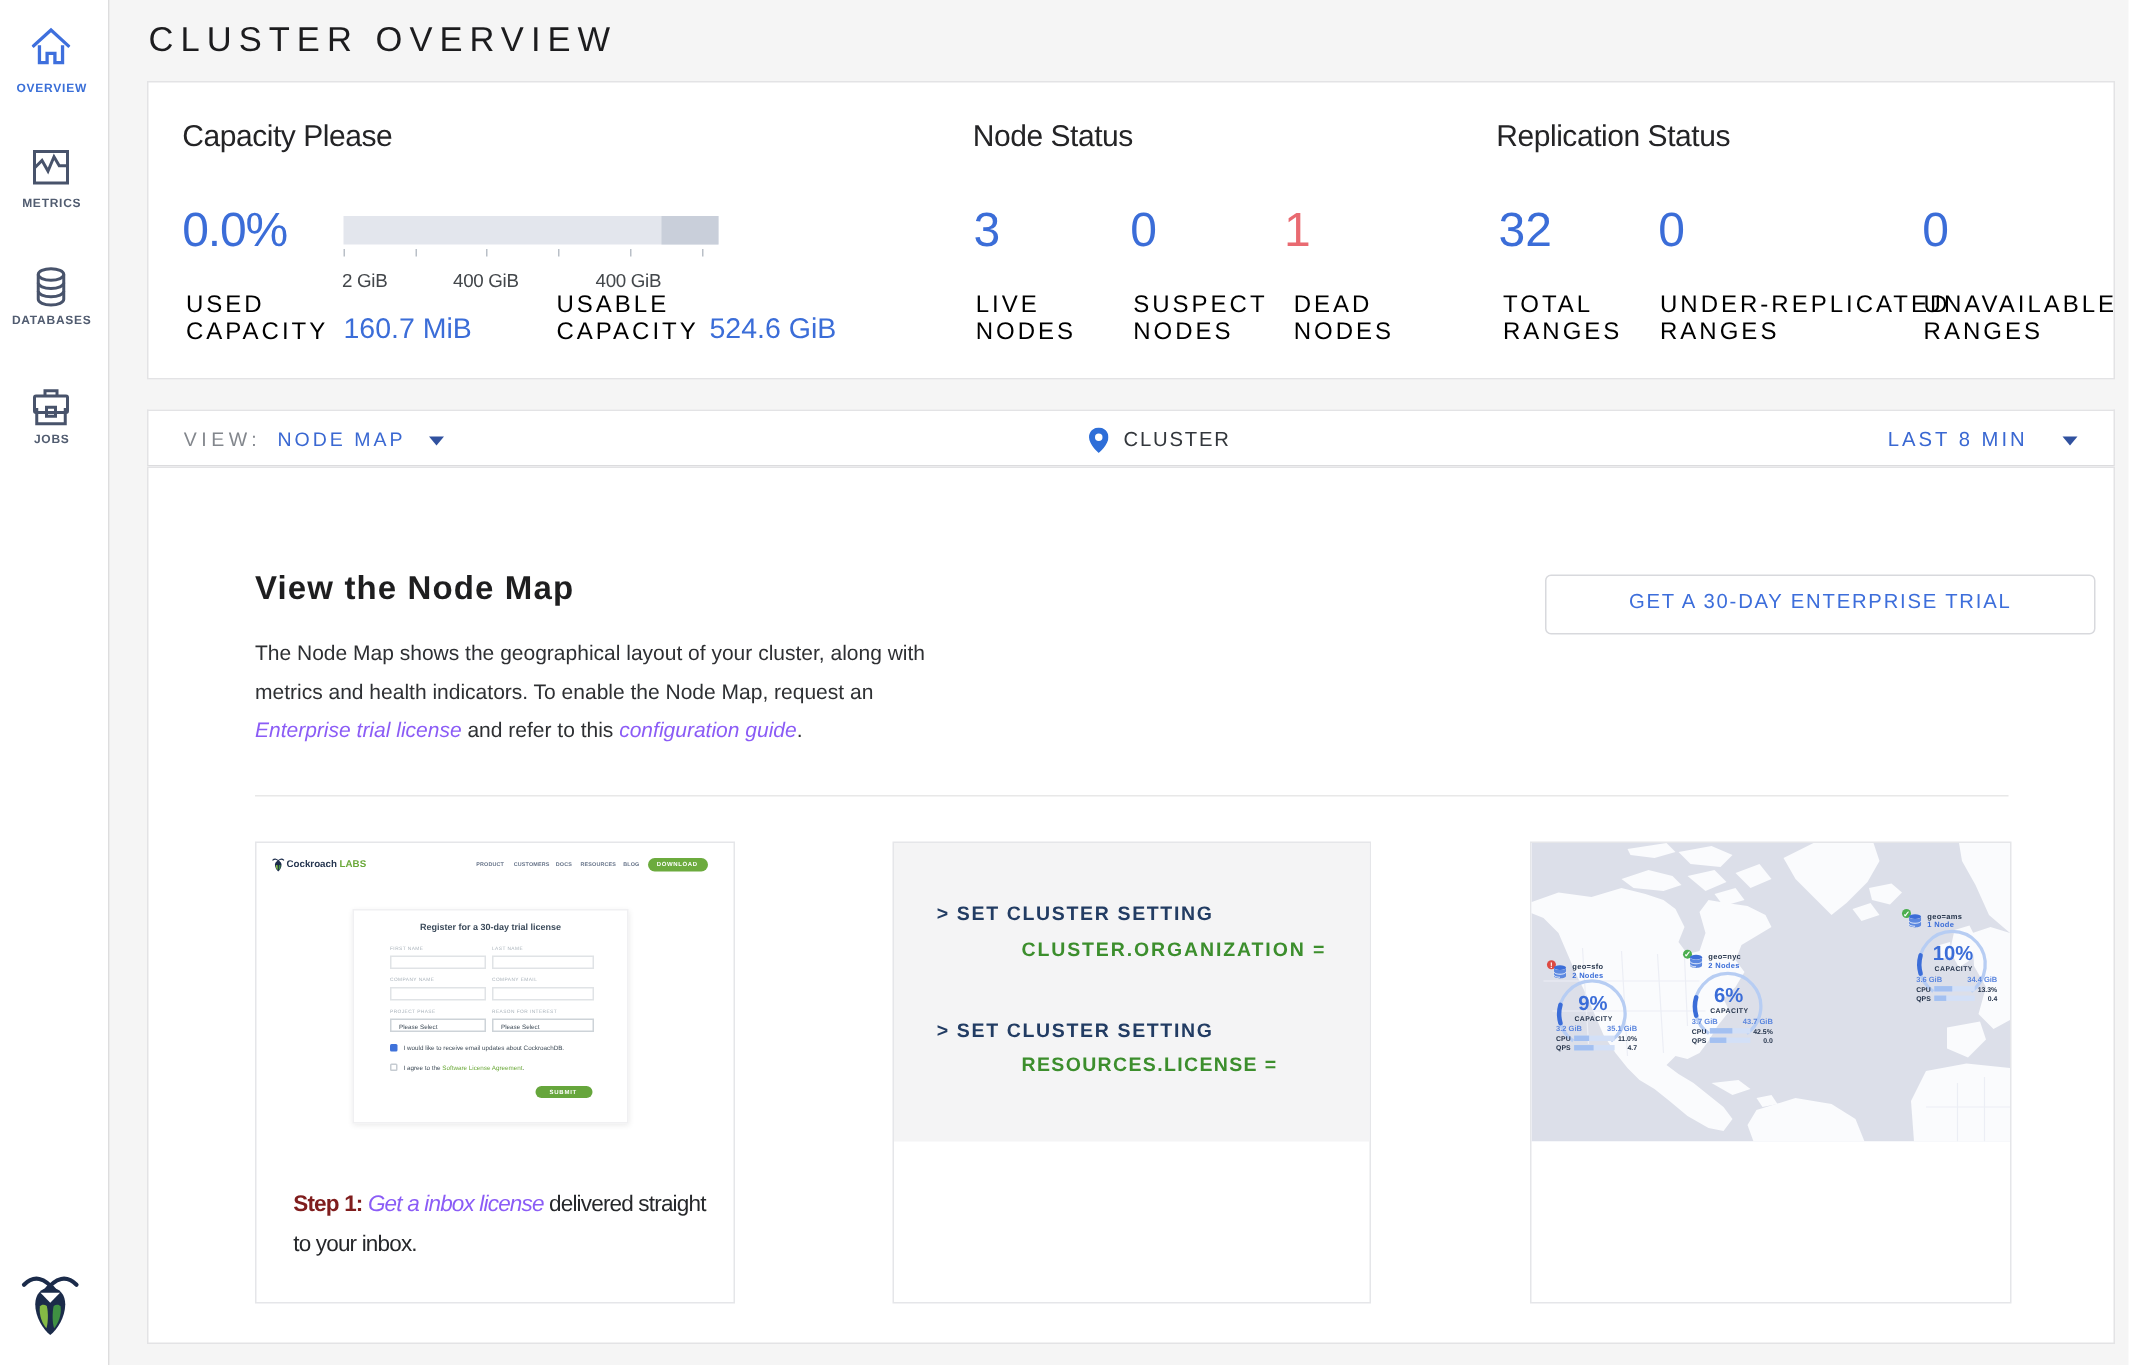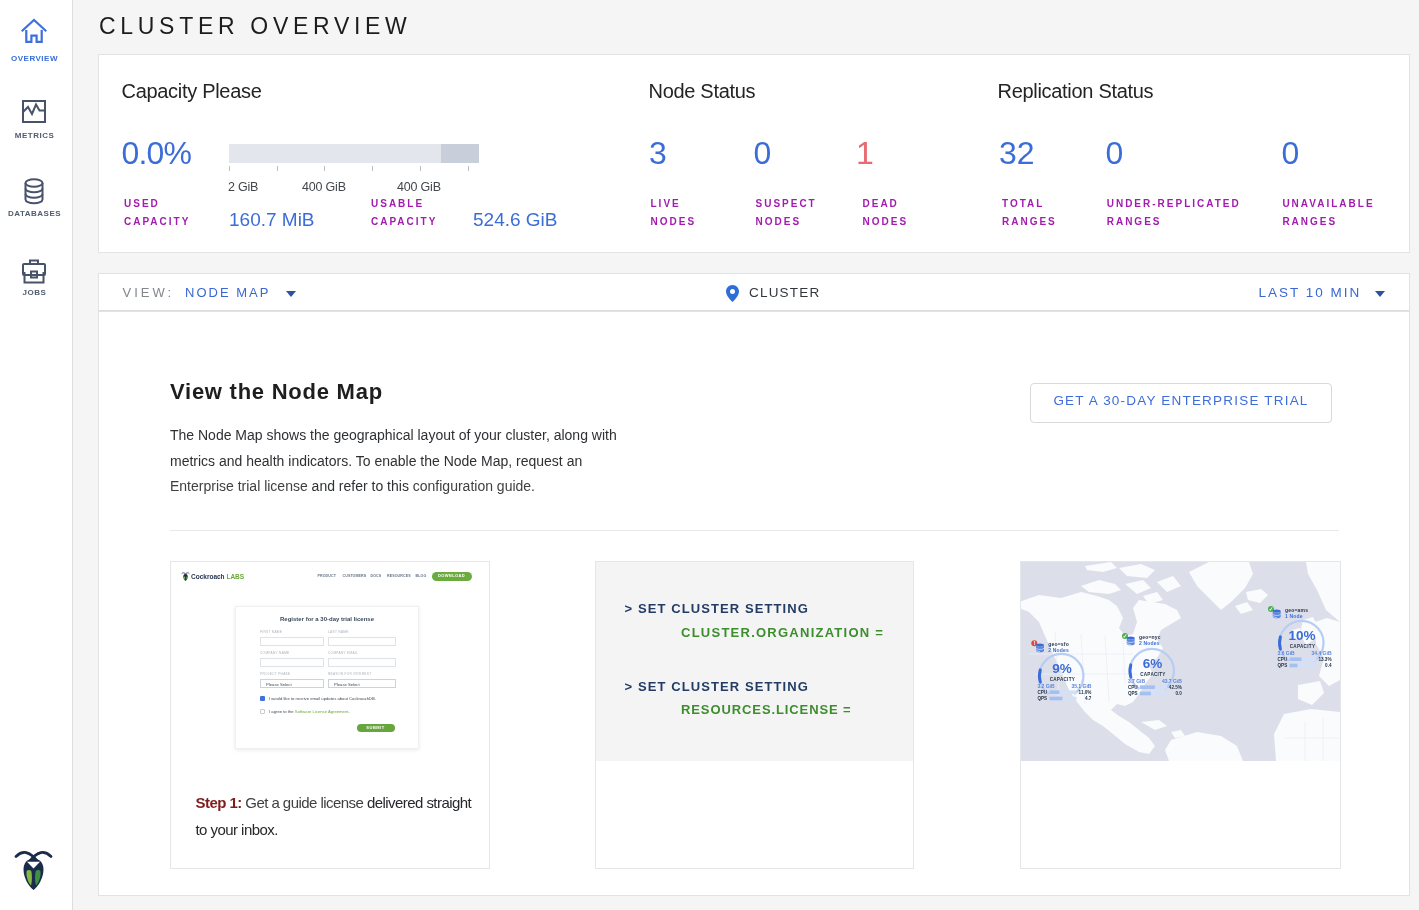--- a/index.html
+++ b/index.html
@@ -7,25 +7,25 @@
 body { position:relative; background:#f5f5f5; font-family:"Liberation Sans",sans-serif; overflow:hidden; }
 .abs { position:absolute; }
 .txt { position:absolute; line-height:1; white-space:pre; }
 #sidebar { position:absolute; left:0; top:0; width:73px; height:910px; background:#fff; border-right:1px solid #ddddde; }
 .navlab { position:absolute; font-size:8px; font-weight:bold; letter-spacing:0.5px; color:#515c70; }
 .navlab.act { color:#3a6fd8; }
 #title { position:absolute; left:99px; top:15px; font-size:23px; font-weight:500; letter-spacing:4.7px; color:#1c1c1e; line-height:1; }
 .card { position:absolute; background:#fff; border:1px solid #e3e3e5; }
 h2.sec { position:absolute; font-size:20px; font-weight:400; letter-spacing:-0.3px; color:#242426; line-height:1; }
 .bignum { position:absolute; font-size:32px; color:#3b6dd8; line-height:1; }
-.lbl { position:absolute; font-size:10px; letter-spacing:2px; color:#a21caf; line-height:17.5px;font-weight:bold; }
+.lbl { position:absolute; font-size:16px; letter-spacing:2px; color:#000000; line-height:17.5px; }
 .val { position:absolute; font-size:19px; color:#3b6dd8; line-height:1; }
 .axis { position:absolute; font-size:12.5px; color:#43474b; line-height:1; letter-spacing:-0.2px; }
 .tick { position:absolute; width:1px; height:5px; background:#b9bfc7; }
-.blue { color:#404040; }
+.blue { color:#8b5cf6;font-style:italic; }
 </style>
 </head>
 <body>
 
 <div id="sidebar">
   <svg class="abs" style="left:21px;top:18px" width="26" height="26" viewBox="0 0 26 26" fill="none" stroke="#3e6fdd" stroke-width="2.2" stroke-linecap="square">
     <path d="M1.5 12.5 L13 2 L24.5 12.5" fill="none"></path>
     <path d="M5.3 13.2 V23.8 H10.4 V17.6 H15.6 V23.8 H20.7 V13.2" fill="none"></path>
   </svg>
   <div class="navlab act" style="left:0;width:69px;top:54px;text-align:center">OVERVIEW</div>
@@ -102,28 +102,28 @@
 </div>
 
 <div class="card" id="toolbar" style="left:98px;top:273px;width:1312px;height:38px;border-bottom:1px solid #dcdcde">
   <div class="txt" style="left:23.5px;top:11.5px;font-size:13px;letter-spacing:3px;color:#83878d">VIEW:</div>
   <div class="txt" style="left:86px;top:11.5px;font-size:13px;letter-spacing:2px;color:#3a68d2">NODE MAP</div>
   <div class="abs" style="left:187px;top:16.5px;width:0;height:0;border-left:5.5px solid transparent;border-right:5.5px solid transparent;border-top:6.5px solid #30519f"></div>
   <svg class="abs" style="left:627px;top:11px" width="13" height="17" viewBox="0 0 13 17" fill="#2e6ed8">
     <path d="M6.5 0 C2.9 0 0 2.9 0 6.5 C0 11.4 6.5 17 6.5 17 S13 11.4 13 6.5 C13 2.9 10.1 0 6.5 0 Z M6.5 9 A2.5 2.5 0 1 1 6.5 4 A2.5 2.5 0 0 1 6.5 9 Z"></path>
   </svg>
   <div class="txt" style="left:650px;top:11.5px;font-size:13.5px;letter-spacing:1.2px;color:#33373c">CLUSTER</div>
-  <div class="txt" style="left:1159.5px;top:11.5px;font-size:13.5px;letter-spacing:2px;color:#3a68d2">LAST 10 MIN</div>
+  <div class="txt" style="left:1159.5px;top:11.5px;font-size:13.5px;letter-spacing:2px;color:#3a68d2">LAST 8 MIN</div>
   <div class="abs" style="left:1276px;top:16.5px;width:0;height:0;border-left:5.5px solid transparent;border-right:5.5px solid transparent;border-top:6.5px solid #30519f"></div>
 </div>
 
 <div class="card" id="panel" style="left:98px;top:311px;width:1312px;height:585px">
   <div class="txt" style="left:71px;top:69px;font-size:22px;font-weight:700;color:#1e1e1f;letter-spacing:0.75px">View the Node Map</div>
   <div class="txt" style="left:71px;top:111px;font-size:14px;color:#2e3033;line-height:25.7px">The Node Map shows the geographical layout of your cluster, along with<br>metrics and health indicators. To enable the Node Map, request an<br><span class="blue">Enterprise trial license</span> and refer to this <span class="blue">configuration guide</span>.</div>
-  <div class="abs" style="left:931px;top:71px;width:302px;height:40px;border:1px solid #d8d9dd;border-radius:4px;background:#fff">
+  <div class="abs" style="left:931px;top:71px;width:367px;height:40px;border:1px solid #d8d9dd;border-radius:4px;background:#fff">
     <div class="txt" style="left:0;top:10px;width:100%;text-align:center;font-size:13.5px;letter-spacing:1.2px;color:#3d6edb">GET A 30-DAY ENTERPRISE TRIAL</div>
   </div>
   <div class="abs" style="left:71px;top:218px;width:1169px;height:1px;background:#e8e8e8"></div>
 
   <div class="card" id="step1" style="left:71px;top:249px;width:320px;height:308px;border-color:#e5e6e9">
 
     <svg class="abs" style="left:10px;top:9px" width="9" height="11" viewBox="0 0 41 45">
       <path d="M3 9.5 C9.5 3 16.5 4 24.5 14.5" stroke="#1b2b4a" stroke-width="3.2" fill="none"></path>
       <path d="M38 9.5 C31.5 3 24.5 4 16.5 14.5" stroke="#1b2b4a" stroke-width="3.2" fill="none"></path>
       <path d="M20.5 11.5 C13.8 11.5 10.5 16.5 10.5 22.5 C10.5 31 15.8 39.5 20.5 43 C25.2 39.5 30.5 31 30.5 22.5 C30.5 16.5 27.2 11.5 20.5 11.5 Z" fill="#1b2b4a"></path>
@@ -159,21 +159,21 @@
           <div class="txt" style="left:5px;top:2.5px;font-size:4.2px;color:#3d4a56">Please Select</div>
         </div>
       <div class="abs" style="left:24px;top:89px;width:5px;height:5px;background:#3f72da;border-radius:1px"></div>
       <div class="txt" style="left:33px;top:89.5px;font-size:4.2px;color:#3d4a56">I would like to receive email updates about CockroachDB.</div>
       <div class="abs" style="left:24px;top:102px;width:5px;height:5px;border:1px solid #c6ccd2;border-radius:1px"></div>
       <div class="txt" style="left:33px;top:102.5px;font-size:4.2px;color:#3d4a56">I agree to the <span style="color:#6aa838">Software License Agreement</span>.</div>
       <div class="abs" style="left:120.5px;top:117px;width:38px;height:7.5px;border-radius:4px;background:#66a63c">
         <div class="txt" style="left:0;top:2px;width:100%;text-align:center;font-size:4px;font-weight:700;letter-spacing:0.5px;color:#fff">SUBMIT</div>
       </div>
     </div>
-    <div class="txt" style="left:24.5px;top:227px;font-size:15px;letter-spacing:-0.55px;color:#26282b;line-height:27px"><b style="color:#7f1d1d">Step 1:</b> <span class="blue">Get a guide license</span> delivered straight<br>to your inbox.</div>
+    <div class="txt" style="left:24.5px;top:227px;font-size:15px;letter-spacing:-0.55px;color:#26282b;line-height:27px"><b style="color:#7f1d1d">Step 1:</b> <span class="blue">Get a inbox license</span> delivered straight<br>to your inbox.</div>
   </div>
   <div class="card" id="step2" style="left:496px;top:249px;width:319px;height:308px;border-color:#e5e6e9">
     <div class="abs" style="left:0;top:0;width:317px;height:199px;background:#f4f4f5"></div>
     <div class="txt" style="left:28.5px;top:39.5px;font-size:13px;font-weight:700;letter-spacing:1.1px;color:#223c63">&gt; SET CLUSTER SETTING</div>
     <div class="txt" style="left:85px;top:63.6px;font-size:13px;font-weight:700;letter-spacing:1.25px;color:#3c8e2d">CLUSTER.ORGANIZATION =</div>
     <div class="txt" style="left:28.5px;top:118px;font-size:13px;font-weight:700;letter-spacing:1.1px;color:#223c63">&gt; SET CLUSTER SETTING</div>
     <div class="txt" style="left:85px;top:141px;font-size:13px;font-weight:700;letter-spacing:0.9px;color:#3c8e2d">RESOURCES.LICENSE =</div>
   </div>
   <div class="card" id="step3" style="left:921px;top:249px;width:321px;height:308px;border-color:#e5e6e9">
     <svg class="abs" style="left:0;top:0" width="319" height="199" viewBox="0 0 319 199">

